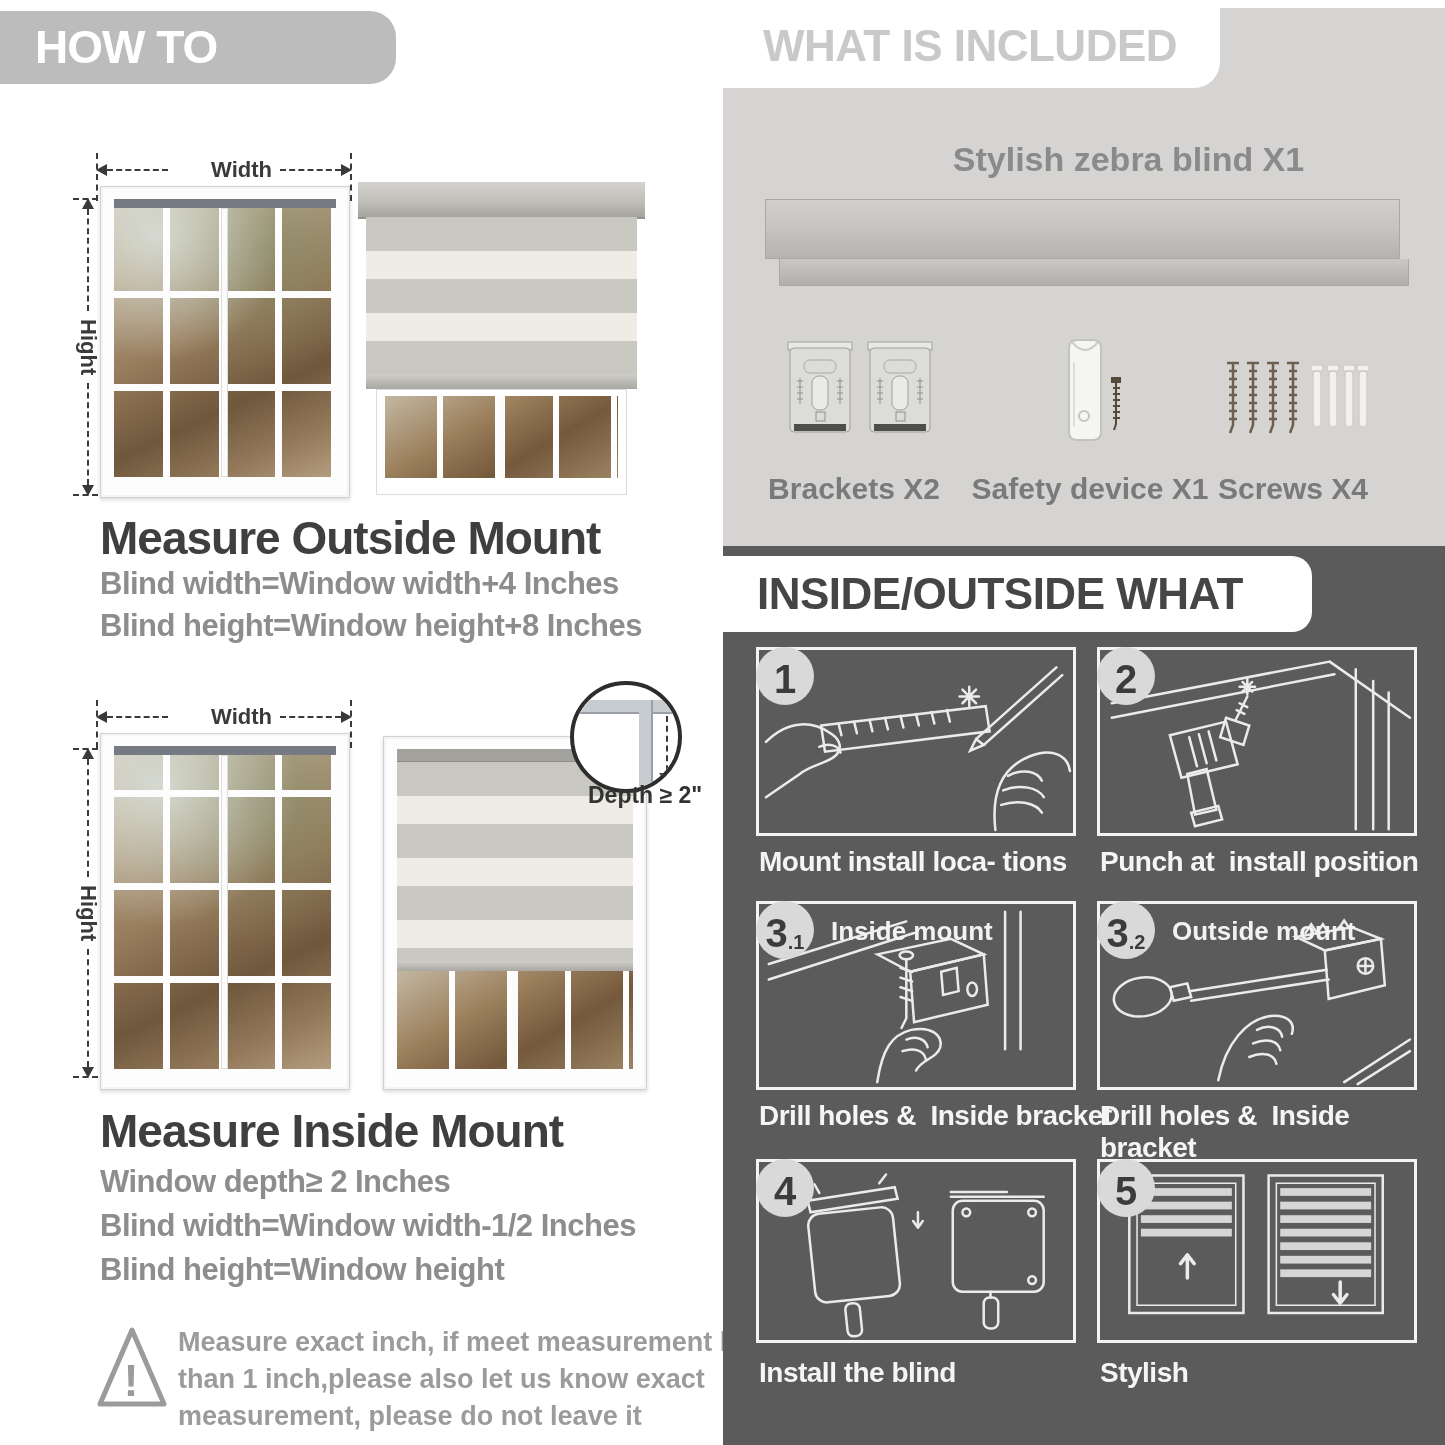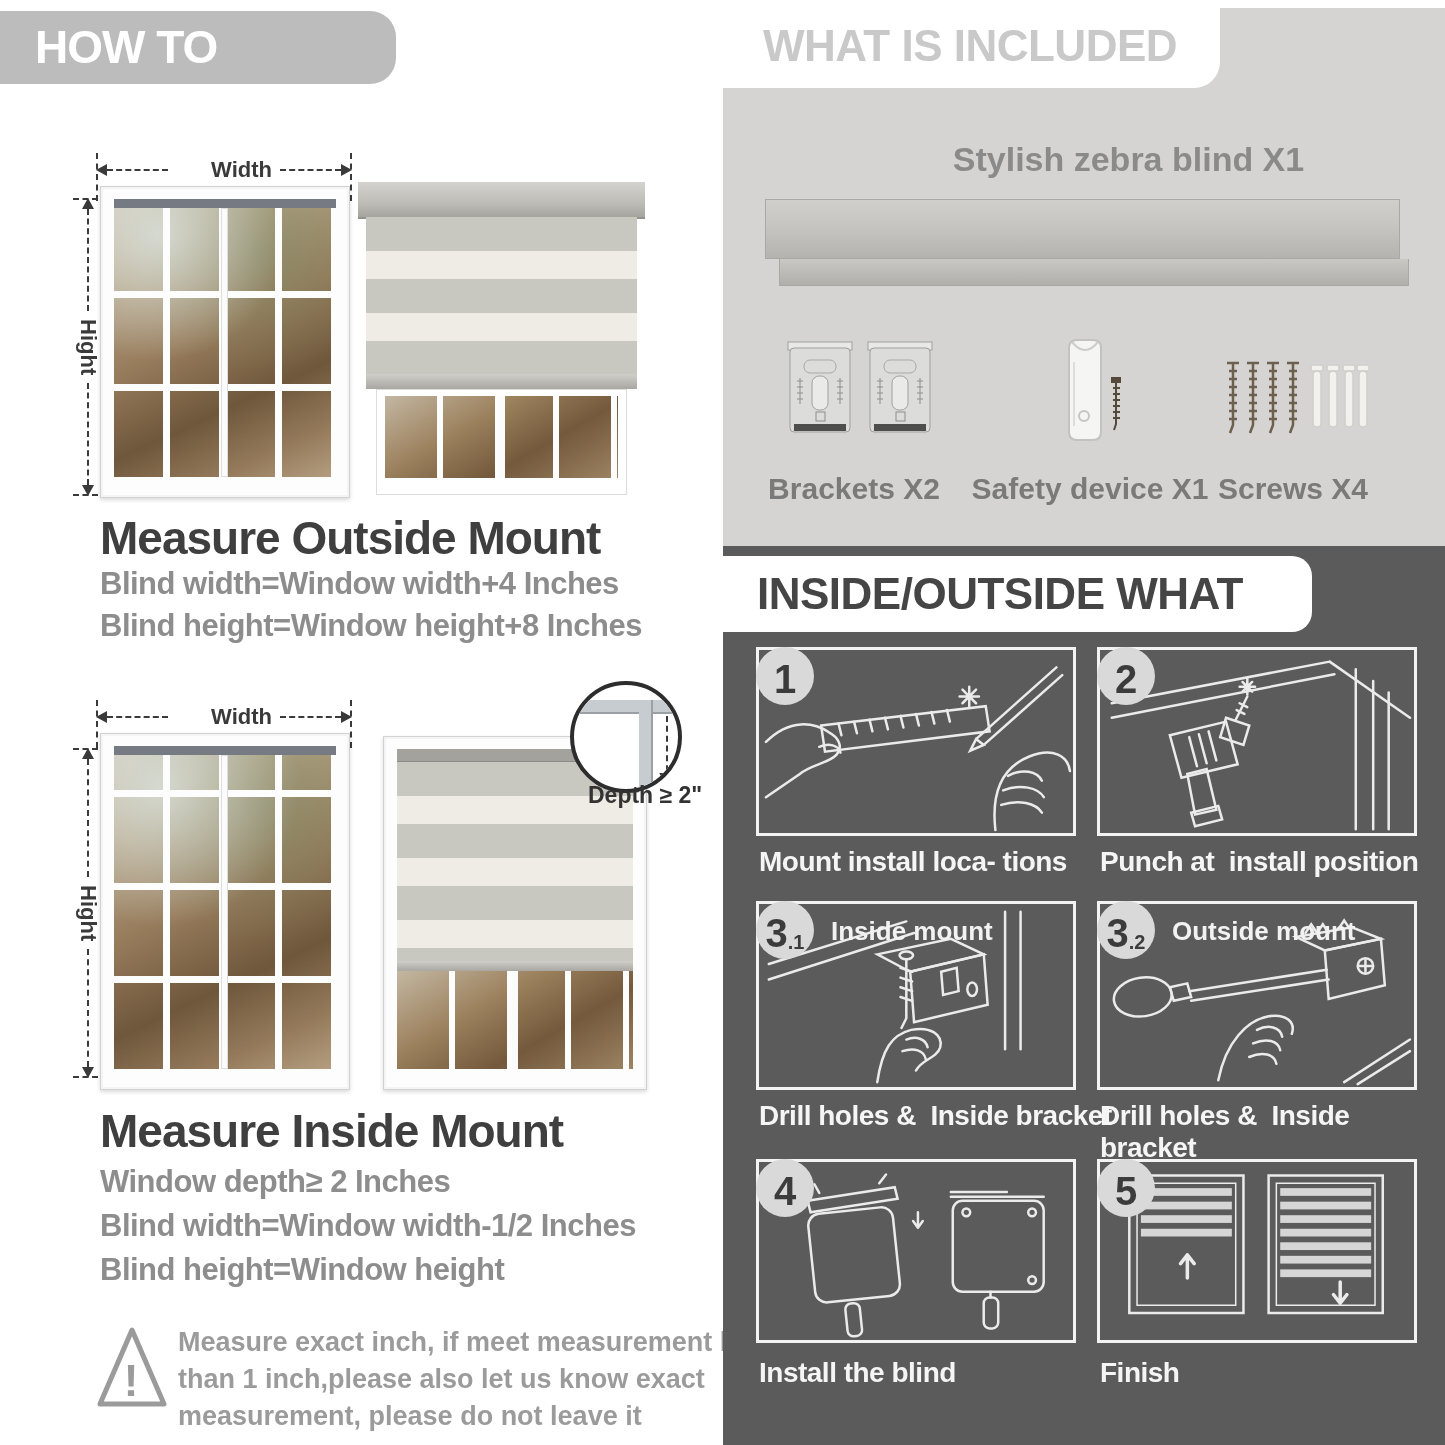--- a/index.html
+++ b/index.html
@@ -399,16 +399,16 @@
           <rect x="184" y="83" width="94" height="8"></rect>
             <rect x="184" y="97" width="94" height="8"></rect>
           <rect x="184" y="111" width="94" height="8"></rect>
         </g>
         <path d="M246 124 v22 M246 146 l-7 -9 M246 146 l7 -9" stroke-width="3.5"></path>
       </svg>
       <div class="badge">
           <span class="badge-num">5</span>
         </div>
     </div>
-    <div class="caption" style="left:377px;top:811px;">Finish</div>
+    <div class="caption" style="left:377px;top:811px;">Stylish</div>
   </div>
 
 </div>
 
 </body></html>

